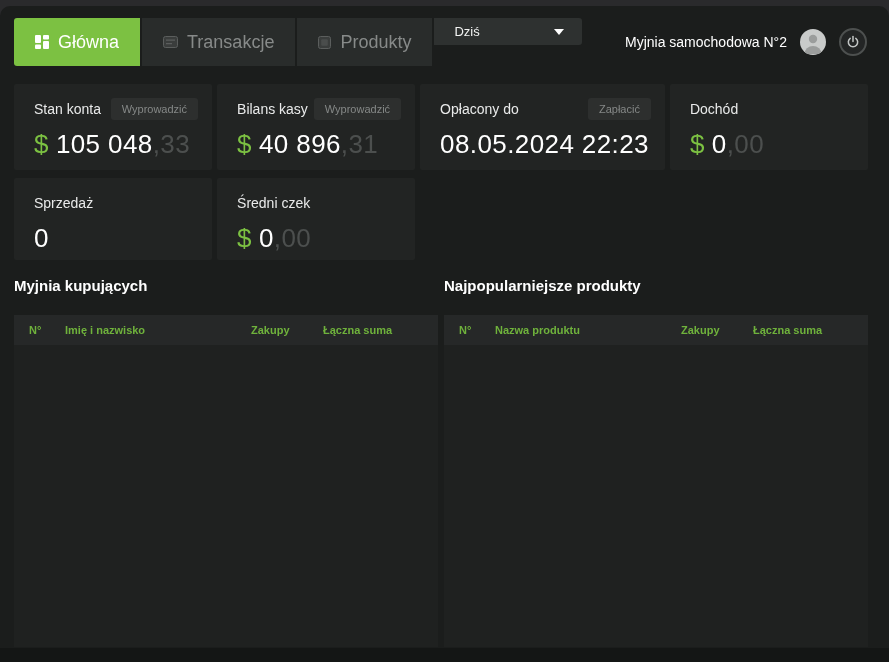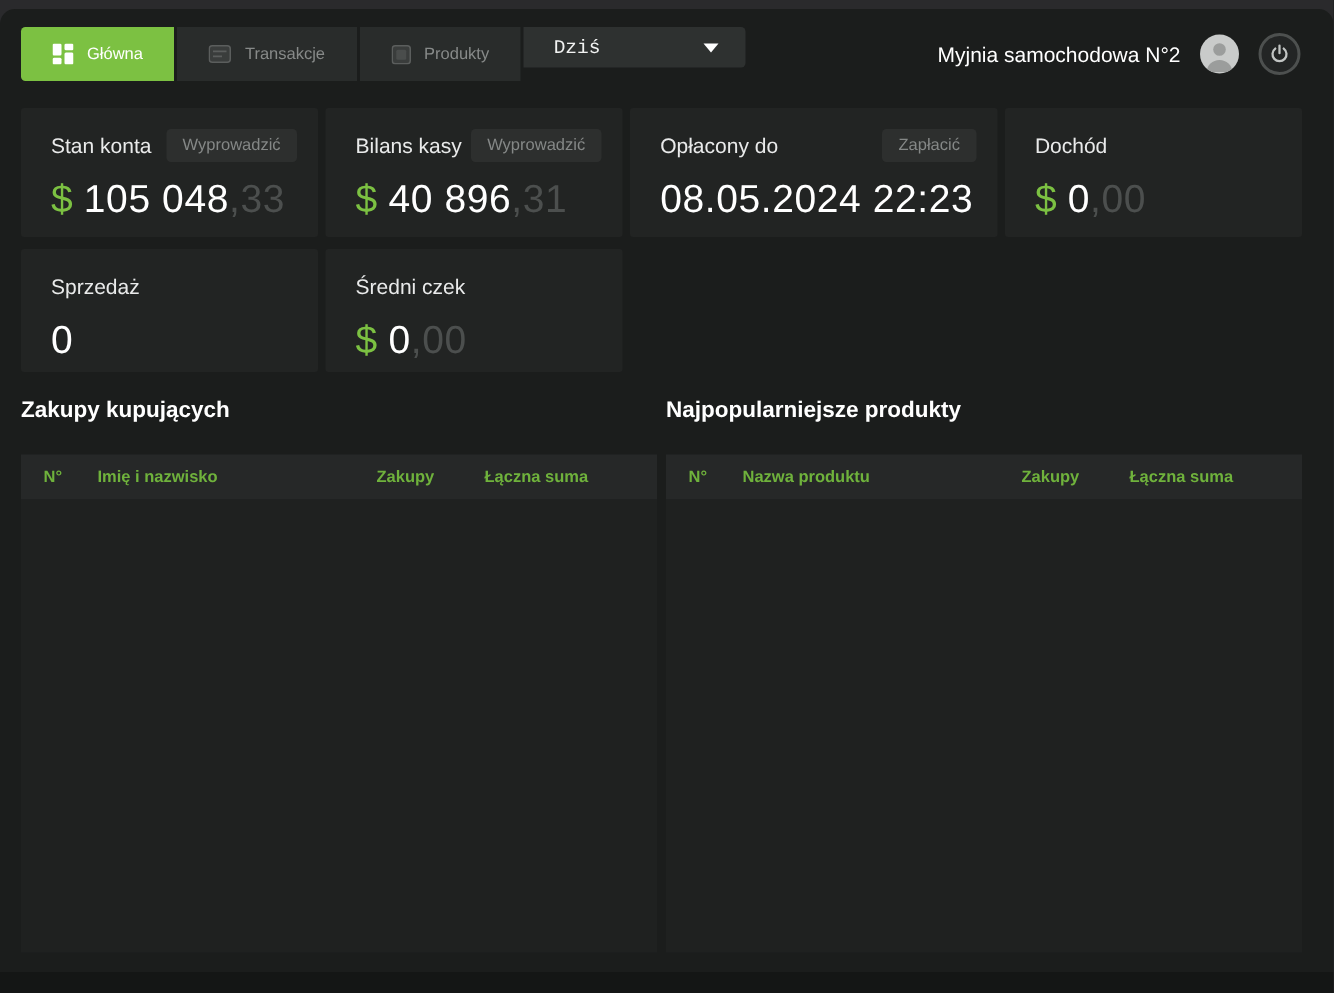--- a/index.html
+++ b/index.html
@@ -24,45 +24,44 @@
   }
   
   .topbar {
     display: flex;
     align-items: center;
     justify-content: space-between;
     padding: 12px 22px 11px 14px;
   }
   .nav-group { display: flex; gap: 2px; }
   .tab {
-    height: 36px;
+    height: 48px;
     display: flex;
     align-items: center;
     gap: 9px;
     padding: 0 21px;
     background: #292c2b;
     color: #878a89;
-    font-size: 11px;
+    font-size: 18px;
     cursor: pointer;
     border: none;
   }
   .tab:first-child { border-radius: 3px 0 0 3px; }
   .tab.active { background: #7cc142; color: #ffffff; }
   .dropdown {
     height: 27px;
     width: 148px;
     display: flex;
     align-items: center;
     padding: 0 18px 0 20px;
     background: #2e3130;
     color: #f2f3f2;
     font-size: 13px;
     border-radius: 0 3px 3px 0;
     cursor: pointer;
-    font-family: Liberation Mono, monospace;
   }
   .dropdown .chev {
     margin-left: auto;
     width: 0; height: 0;
     border-left: 5px solid transparent;
     border-right: 5px solid transparent;
     border-top: 6px solid #ffffff;
   }
   .user-area { display: flex; align-items: center; gap: 13px; }
   .user-name { color: #ffffff; font-size: 14px; }
@@ -256,21 +255,21 @@
       <div class="card-value">
         <span class="cur">$</span><span>0</span><span class="dec">,00</span>
       </div>
     </div>
 
   </div>
 
   <div class="tables-row">
 
     <div class="table-section">
-      <div class="section-title">Zakupy kupujących</div>
+      <div class="section-title">Myjnia kupujących</div>
       <div class="thead">
         <span class="col-num">N°</span>
         <span class="col-name">Imię i nazwisko</span>
         <span class="col-buy">Zakupy</span>
         <span class="col-sum">Łączna suma</span>
       </div>
       <div class="tbody"></div>
     </div>
 
     <div class="table-section">

